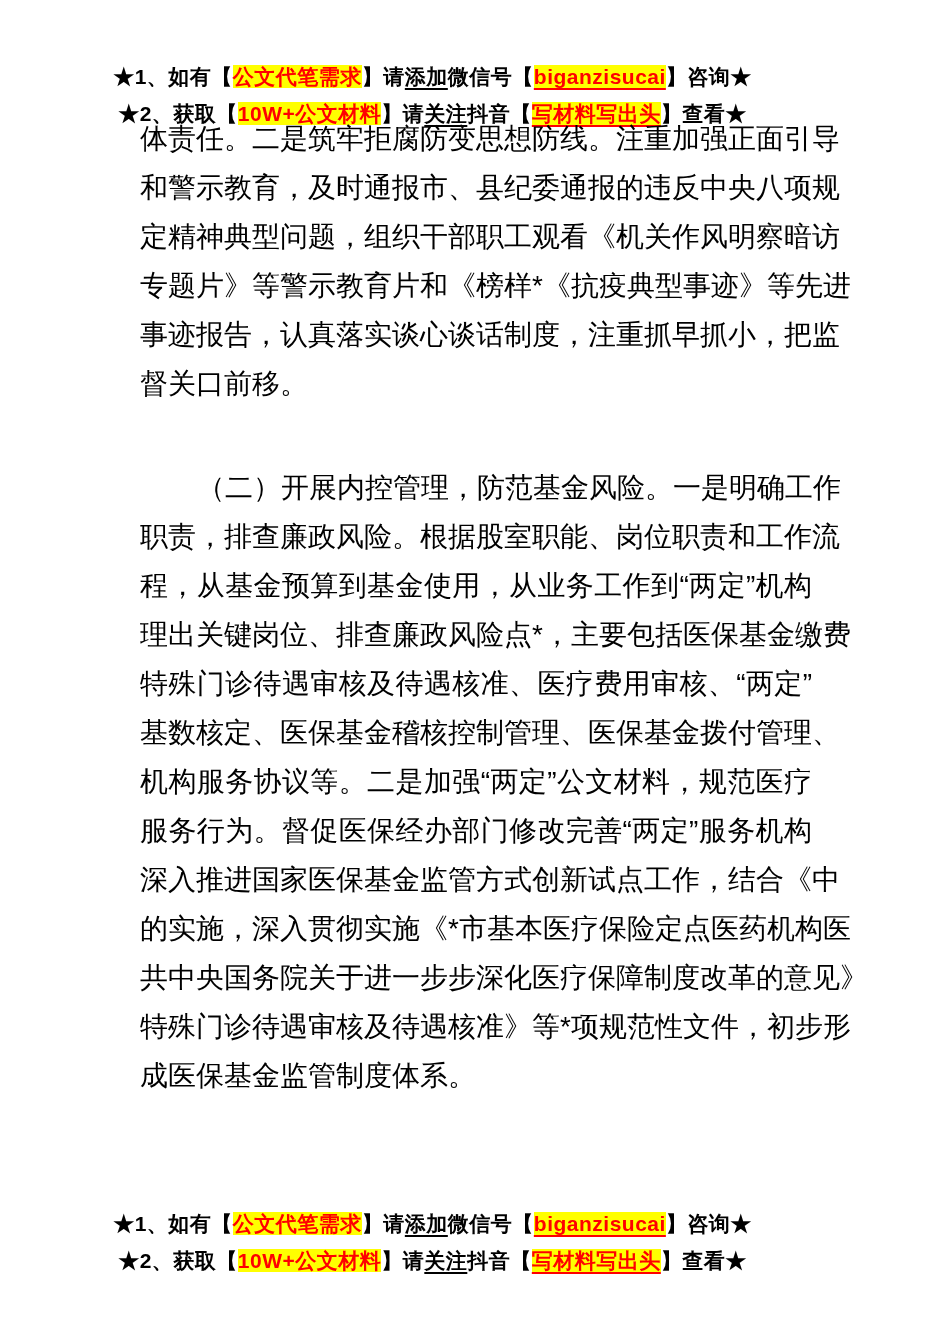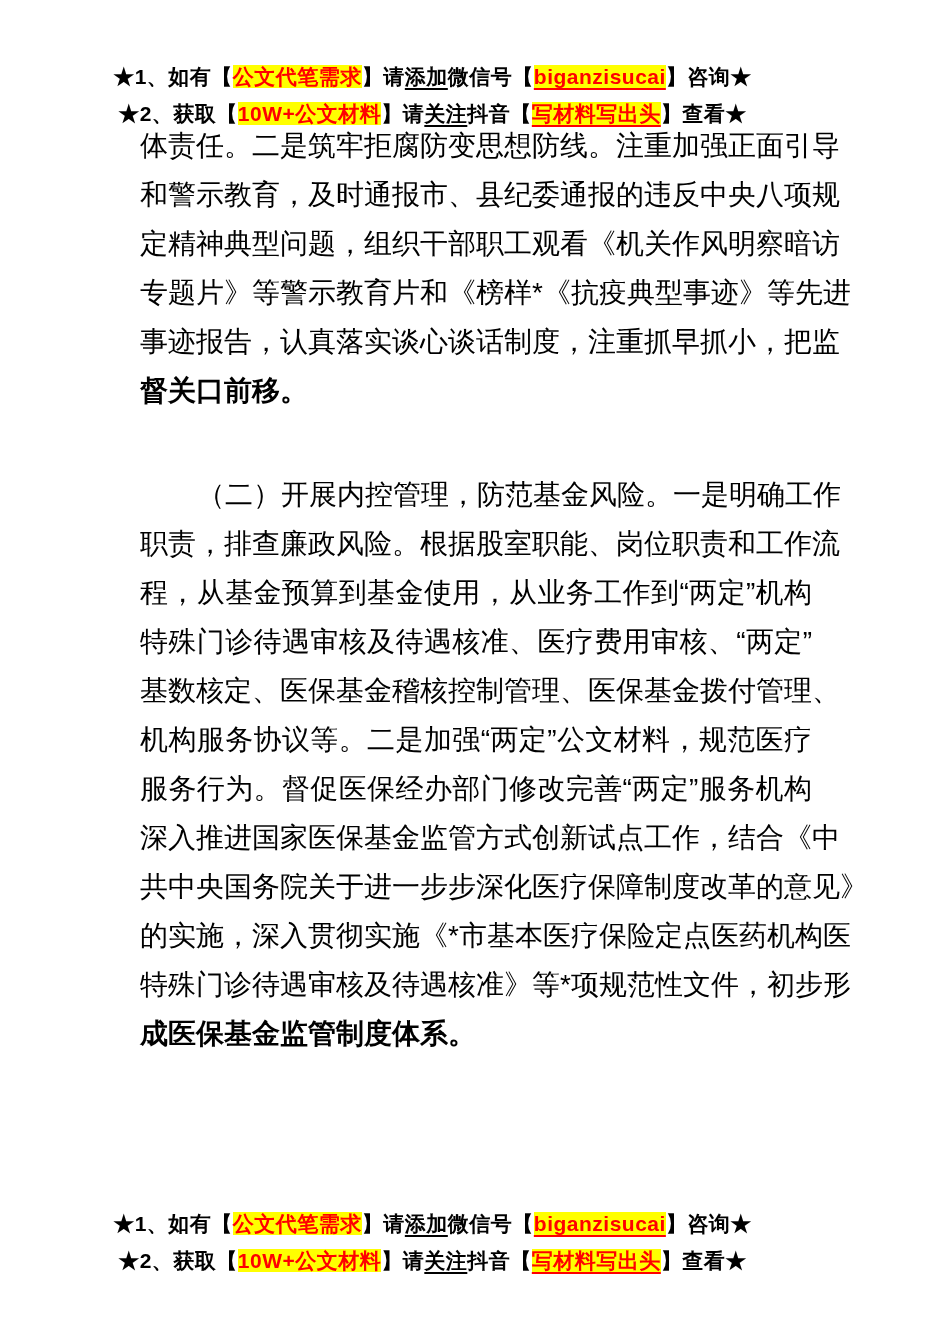--- a/index.html
+++ b/index.html
@@ -30,38 +30,37 @@
   }
   .seg-plain { color: #000000; }
   .seg-hl { color: #ff0000; background: #ffff00; }
   .seg-u { color: #000000; text-decoration: underline; text-underline-offset: 4px; }
   .seg-hl-u { color: #ff0000; background: #ffff00; text-decoration: underline; text-underline-offset: 4px; }
   
   .doc-body {
     position: absolute;
     left: 140px;
     width: 672px;
-    top: 121px;
+    top: 114px;
   }
   .para { margin: 0; }
   .para2 { margin-top: 55px; }
   .line {
     height: 49px;
     line-height: 49px;
     font-size: 28px;
     letter-spacing: 0px;
     text-align: justify;
     text-align-last: justify;
     text-justify: inter-character;
     white-space: nowrap;
     overflow: visible;
   }
   .para .line:last-child {
     text-align-last: left;
-    font-weight: bold;
   }
   .para2 .line:first-child {
     padding-left: 57px;
   }
 </style>
 </head>
 <body>
 
 <div class="page">
 
@@ -76,27 +75,28 @@
         <div class="line">和警示教育，及时通报市、县纪委通报的违反中央八项规</div>
         <div class="line">定精神典型问题，组织干部职工观看《机关作风明察暗访</div>
         <div class="line">专题片》等警示教育片和《榜样*《抗疫典型事迹》等先进</div>
         <div class="line">事迹报告，认真落实谈心谈话制度，注重抓早抓小，把监</div>
         <div class="line">督关口前移。</div>
       </div>
     <div class="para para2">
         <div class="line">（二）开展内控管理，防范基金风险。一是明确工作</div>
         <div class="line">职责，排查廉政风险。根据股室职能、岗位职责和工作流</div>
         <div class="line">程，从基金预算到基金使用，从业务工作到“两定”机构</div>
+        <div class="line">理出关键岗位、排查廉政风险点*，主要包括医保基金缴费</div>
         <div class="line">特殊门诊待遇审核及待遇核准、医疗费用审核、“两定”</div>
         <div class="line">基数核定、医保基金稽核控制管理、医保基金拨付管理、</div>
         <div class="line">机构服务协议等。二是加强“两定”公文材料，规范医疗</div>
         <div class="line">服务行为。督促医保经办部门修改完善“两定”服务机构</div>
         <div class="line">深入推进国家医保基金监管方式创新试点工作，结合《中</div>
+        <div class="line">的实施，深入贯彻实施《*市基本医疗保险定点医药机构医</div>
         <div class="line">共中央国务院关于进一步步深化医疗保障制度改革的意见》</div>
-        <div class="line">的实施，深入贯彻实施《*市基本医疗保险定点医药机构医</div>
         <div class="line">特殊门诊待遇审核及待遇核准》等*项规范性文件，初步形</div>
         <div class="line">成医保基金监管制度体系。</div>
       </div>
   </div>
 
   <div class="promo bottom">
     <div class="promo-line"><span class="seg-plain">★1、如有【</span><span class="seg-hl">公文代笔需求</span><span class="seg-plain">】请</span><span class="seg-u">添加</span><span class="seg-plain">微信号【</span><span class="seg-hl-u">biganzisucai</span><span class="seg-plain">】咨询★</span></div>
     <div class="promo-line"><span class="seg-plain">★2、获取【</span><span class="seg-hl">10W+公文材料</span><span class="seg-plain">】请</span><span class="seg-u">关注</span><span class="seg-plain">抖音【</span><span class="seg-hl-u">写材料写出头</span><span class="seg-plain">】查看★</span></div>
   </div>
 

